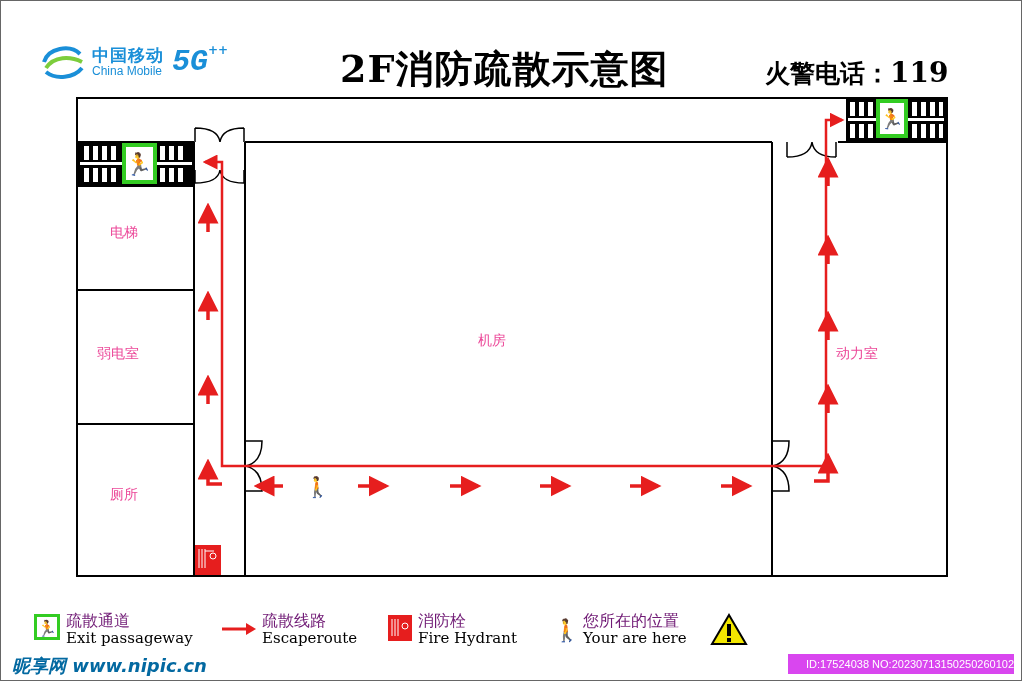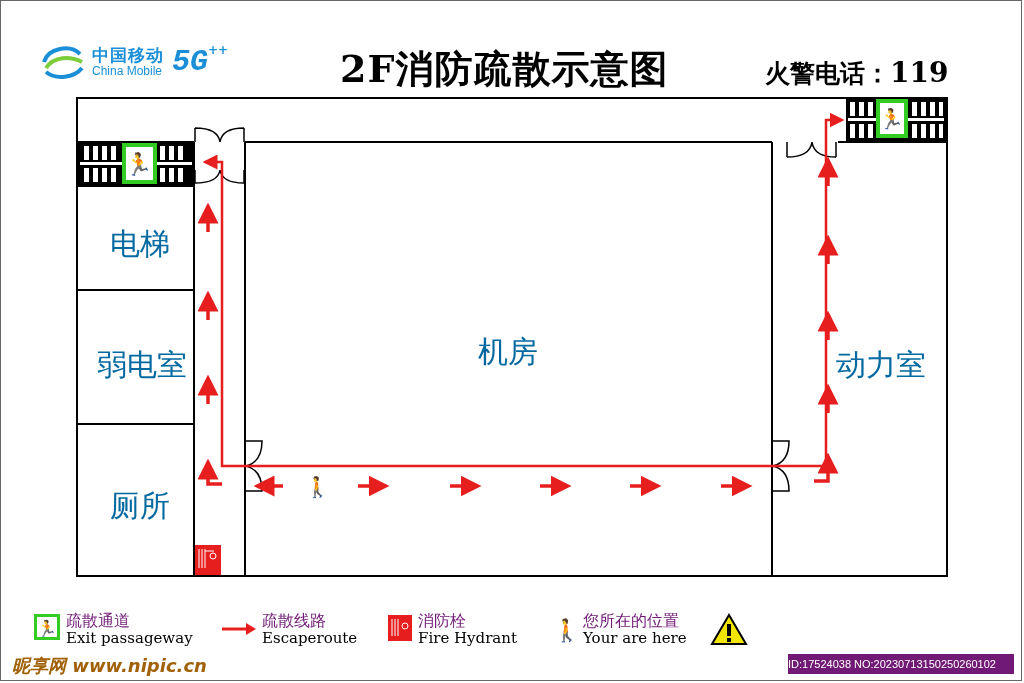--- a/index.html
+++ b/index.html
@@ -10,27 +10,27 @@
   .frame { position: absolute; left: 0; top: 0; width: 1022px; height: 681px; border: 1px solid #666; box-sizing: border-box; }
   .logo { position: absolute; left: 40px; top: 42px; display: flex; align-items: center; }
   .logo .cn { font-size: 17px; color: #1a8fd8; font-weight: bold; letter-spacing: 1px; line-height: 18px; }
   .logo .en { font-size: 12px; color: #1a8fd8; line-height: 14px; font-family: "Liberation Sans", sans-serif; }
   .logo .g5 { font-size: 30px; font-weight: bold; font-style: italic; color: #1a8fd8; margin-left: 8px; font-family: Liberation Mono, monospace; }
   .logo .plus { font-size: 12px; font-weight: bold; color: #1a8fd8; position: relative; top: -12px; }
   .title { position: absolute; left: 340px; top: 44px; font-size: 38px; font-weight: bold; color: #000; font-family: "DejaVu Serif", serif; letter-spacing: 1px; }
   .hotline { position: absolute; left: 765px; top: 56px; font-size: 25px; font-weight: bold; color: #000; font-family: "DejaVu Serif", serif; }
   .hotline .num { color: #000000; font-size: 28px; }
   svg.plan { position: absolute; left: 0; top: 0; }
-  .room-label { position: absolute; font-size: 30px; color: #0369a1; font-family: "DejaVu Sans", sans-serif; }
+  .room-label { position: absolute; font-size: 14px; color: #ec4899; font-family: "DejaVu Sans", sans-serif; }
   .legend { position: absolute; top: 612px; display: flex; align-items: flex-start; }
   .legend .txt { display: flex; flex-direction: column; margin-left: 4px; }
   .legend .zh { font-size: 16px; line-height: 18px; color: #701a75; }
   .legend .en { font-size: 15px; line-height: 16px; color: #000; font-family: "DejaVu Serif", serif; }
-  .watermark { position: absolute; left: 12px; top: 654px; font-size: 18px; color: #a16207; font-style: italic; font-weight: bold; }
-  .idbox { position: absolute; left: 788px; top: 654px; width: 226px; height: 20px; background: #701a75; color: #fff; font-size: 11px; line-height: 20px; text-align: left; font-family: "Liberation Sans", sans-serif; }
+  .watermark { position: absolute; left: 12px; top: 654px; font-size: 18px; color: #0369a1; font-style: italic; font-weight: bold; }
+  .idbox { position: absolute; left: 788px; top: 654px; width: 226px; height: 20px; background: #d946ef; color: #fff; font-size: 11px; line-height: 20px; text-align: right; font-family: "Liberation Sans", sans-serif; }
 </style>
 </head>
 <body>
 
 <div class="frame"></div>
 
 <div class="logo">
   <svg width="46" height="40" viewBox="0 0 46 40">
     <path d="M4 20 C8 6, 30 2, 40 12" stroke="#1a8fd8" stroke-width="4" fill="none"></path>
     <path d="M6 26 C14 14, 30 14, 42 20" stroke="#7ccd3c" stroke-width="4" fill="none"></path>

